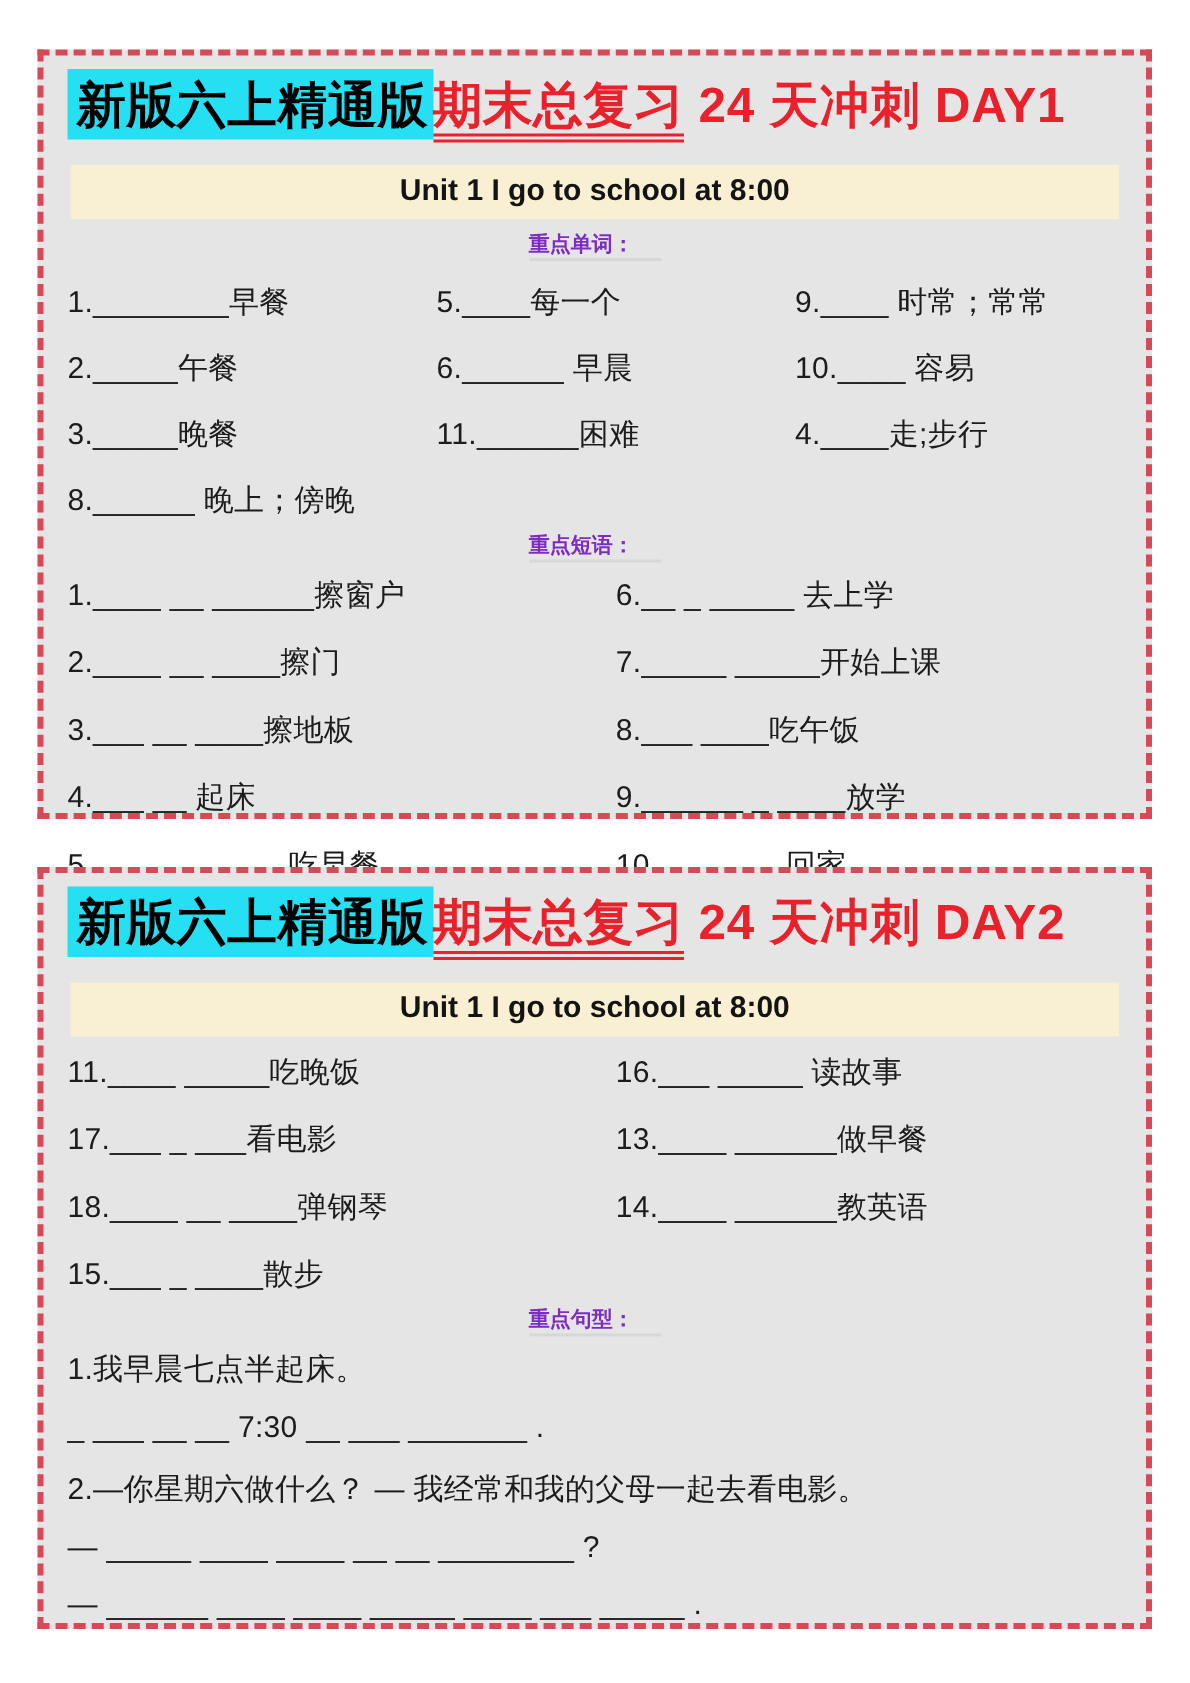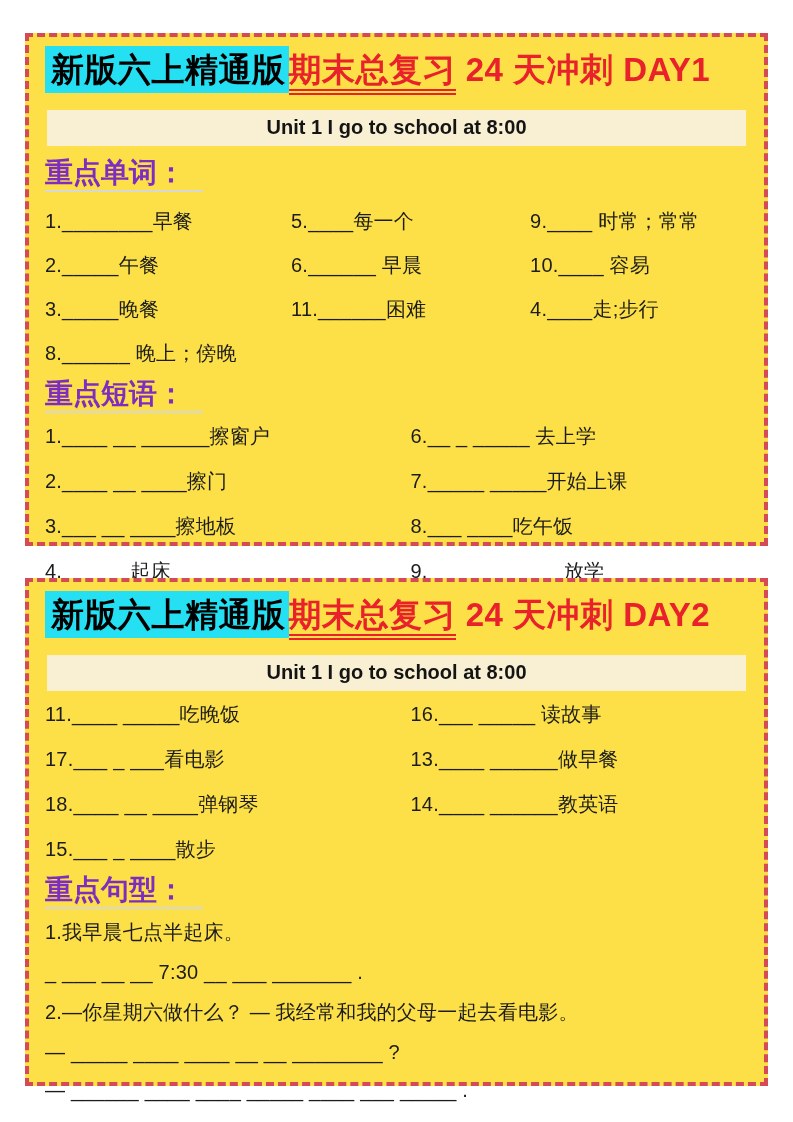--- a/index.html
+++ b/index.html
@@ -2,39 +2,39 @@
 <html><head>
 <meta charset="utf-8">
 <style>
   html,body{margin:0;padding:0;}
   body{
     width:793px;height:1122px;background:#ffffff;position:relative;
     font-family:"Liberation Sans","DejaVu Sans",sans-serif;color:#1c1c1c;
   }
   .card{
     position:absolute;left:25px;width:743px;box-sizing:border-box;
-    border:4px dashed #d44a56;background:#fde047;padding:8px 16px 10px 16px;
+    border:4px dashed #d44a56;background:#e5e5e5;padding:8px 16px 10px 16px;
   }
   #card-day1{top:33px;height:513px;}
   #card-day2{top:578px;height:508px;}
 
   .title{
     font-size:33px;font-weight:bold;line-height:1.3;margin:4px 0 6px 0;
     white-space:nowrap;letter-spacing:0.5px;
   }
   .title .hl{background:#25dff2;color:#000;padding:5px 3px 5px 6px;}
   .title .red{color:#e8212b;}
   .title .dbl-underline{border-bottom:6px double #e8212b;padding-bottom:1px;}
 
   .banner{
     background:#f9efd3;text-align:center;font-weight:bold;font-size:20px;
     color:#141414;padding:6px 0 7px 0;margin:18px 2px 8px 2px;
   }
 
-  .heading{margin:8px 0 10px 0;font-size:28px;font-weight:bold;}
+  .heading{margin:8px 0 10px 0;font-size:14px;font-weight:bold;text-align:center;}
   .heading span{
     color:#7d2ec0;border-bottom:2px solid #d7d7d7;padding:0 18px 2px 0;
   }
 
   .grid3{
     display:grid;grid-template-columns:35% 34% 31%;
     row-gap:17px;font-size:20px;margin:16px 0 2px 0;
   }
   .grid2{
     display:grid;grid-template-columns:52% 48%;

